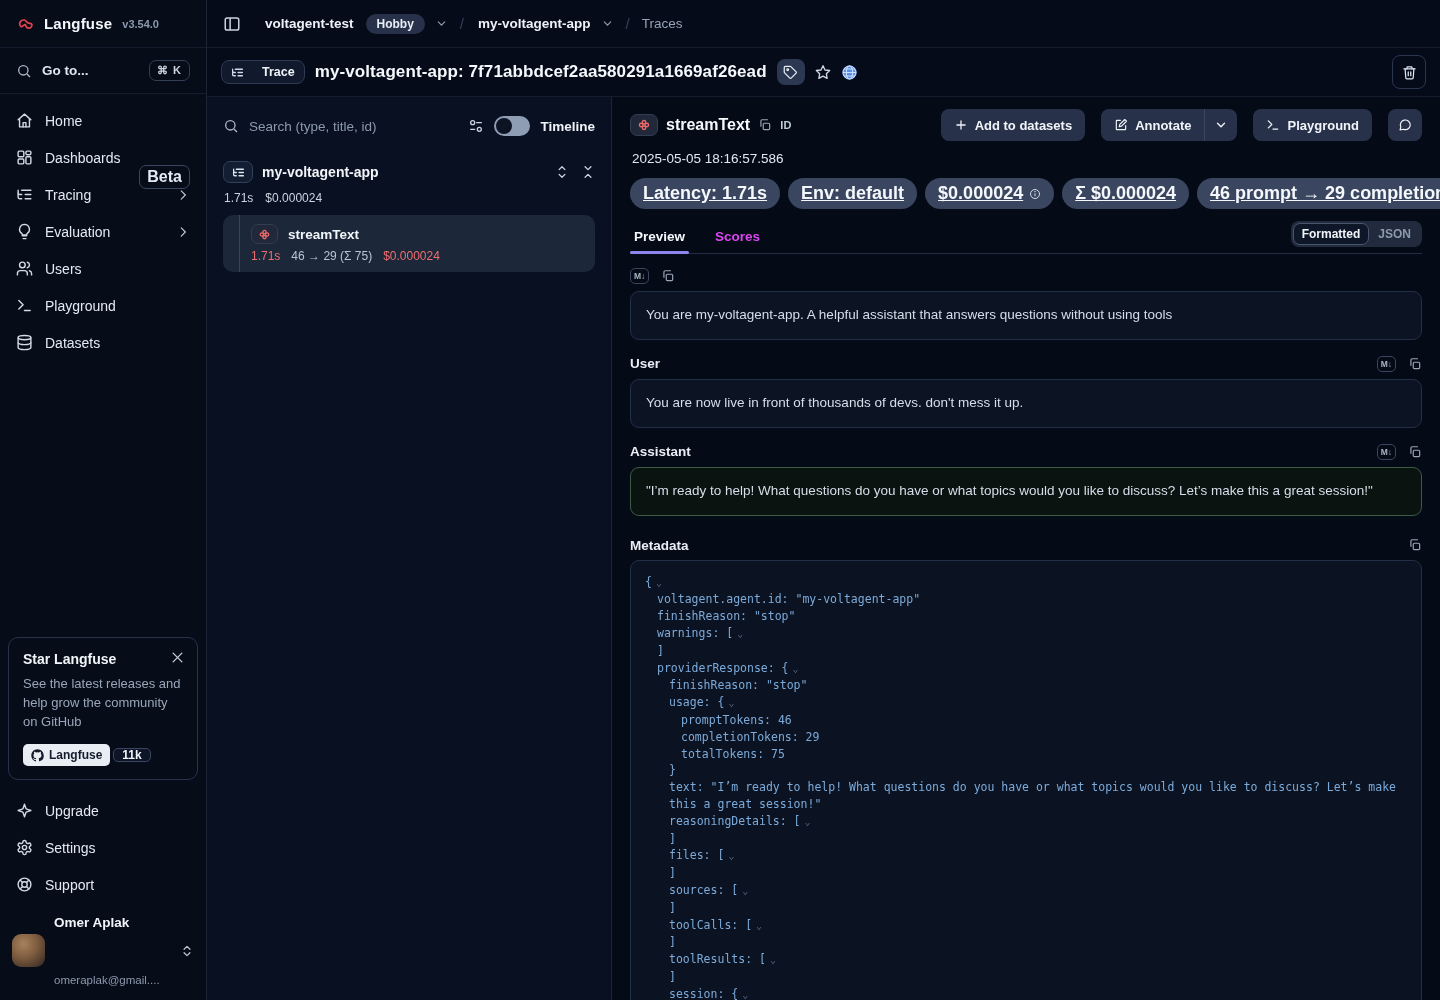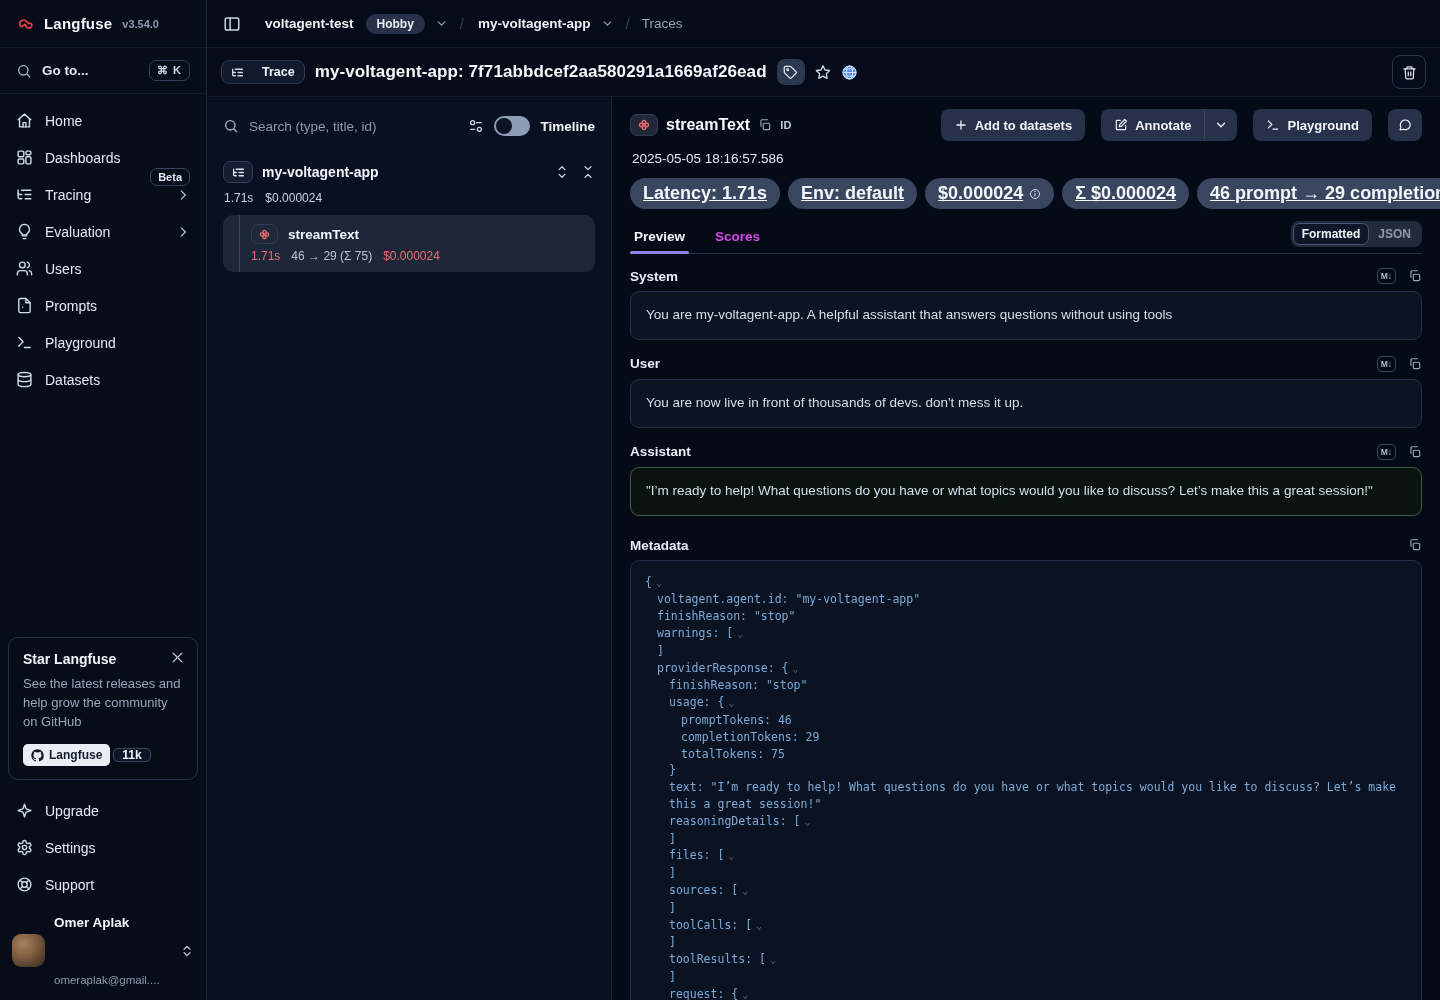--- a/index.html
+++ b/index.html
@@ -18,21 +18,21 @@
   .goto-row { height:46px; display:flex; align-items:center; gap:10px; padding:0 16px;
     border-bottom:1px solid #141d2e; color:#cbd5e1; }
   .goto-label { font-size:13.5px; font-weight:600; color:#dfe6ef; flex:1; }
   .kbd { font-size:11px; font-weight:700; color:#cbd5e1; border:1px solid #333f57;
     border-radius:7px; padding:3px 7px; letter-spacing:1px; }
   nav { padding:8px 4px 0 4px; }
   .nav-item { height:37px; display:flex; align-items:center; gap:12px; padding:0 12px;
     border-radius:8px; cursor:pointer; color:#e4eaf3; }
   .nav-item .ico { width:17px; height:17px; color:#d2dae6; display:flex; }
   .nav-label { font-size:14px; font-weight:500; flex:1; }
-  .beta-badge { font-size:11px; font-weight:700; color:#e4eaf3; border:1px solid #3a4660;
+  .beta-badge { font-size:16px; font-weight:700; color:#e4eaf3; border:1px solid #3a4660;
     border-radius:7px; padding:2px 7px;margin-top:39px; }
   .nav-chevron { width:14px; height:14px; color:#b9c4d4; }
   .sidebar-bottom { margin-top:auto; }
 
   .star-card { margin:8px; border:1px solid #28324a; border-radius:10px; padding:13px 14px;
     position:relative; }
   .star-title { font-size:14px; font-weight:bold; color:#f1f5f9; margin-bottom:8px; }
   .star-close { position:absolute; top:12px; right:12px; width:15px; height:15px; color:#c3cdda; cursor:pointer; }
   .star-body { font-size:13px; color:#9aa7ba; line-height:1.45; margin-bottom:12px; }
   .gh-row { display:flex; align-items:center; gap:3px; }
@@ -257,30 +257,20 @@
       <div class="nav-item">
         <span class="ico">
             <svg viewBox="0 0 24 24" stroke="currentColor" stroke-width="2" fill="none" stroke-linecap="round">
               <path d="M16 21v-2a4 4 0 0 0-4-4H6a4 4 0 0 0-4 4v2"></path>
               <circle cx="9" cy="7" r="4"></circle>
               <path d="M22 21v-2a4 4 0 0 0-3-3.87"></path>
               <path d="M16 3.13a4 4 0 0 1 0 7.75"></path>
             </svg>
           </span>
         <span class="nav-label">Users</span>
-      </div>
-      <div class="nav-item">
-        <span class="ico">
-            <svg viewBox="0 0 24 24" stroke="currentColor" stroke-width="2" fill="none" stroke-linejoin="round">
-              <path d="M14 2H6a2 2 0 0 0-2 2v16a2 2 0 0 0 2 2h12a2 2 0 0 0 2-2V8z"></path>
-              <path d="M14 2v6h6"></path>
-              <circle cx="9.5" cy="14.5" r="1" fill="currentColor" stroke="none"></circle>
-            </svg>
-          </span>
-        <span class="nav-label">Prompts</span>
       </div>
       <div class="nav-item">
         <span class="ico">
             <svg viewBox="0 0 24 24" stroke="currentColor" stroke-width="2" fill="none" stroke-linecap="round" stroke-linejoin="round">
               <polyline points="4 17 10 11 4 5"></polyline>
               <line x1="12" y1="19" x2="20" y2="19"></line>
             </svg>
           </span>
         <span class="nav-label">Playground</span>
       </div>
@@ -637,21 +627,20 @@
           <span class="tab">Scores</span>
           <span class="spacer"></span>
           <span class="seg-group">
             <span class="seg active">Formatted</span>
             <span class="seg">JSON</span>
           </span>
         </div>
 
         <div class="section">
           <div class="sec-head">
-            <span class="sec-role">System</span>
             <span class="md-badge">M↓</span>
             <span class="copy-ico">
                 <svg viewBox="0 0 24 24" stroke="currentColor" stroke-width="2" fill="none">
                   <rect x="9" y="9" width="11" height="11" rx="2"></rect>
                   <path d="M5 15V5a2 2 0 0 1 2-2h10"></path>
                 </svg>
               </span>
           </div>
           <div class="sec-box">You are my-voltagent-app. A helpful assistant that answers questions without using tools</div>
         </div>
@@ -711,21 +700,21 @@
               <div class="json-line" style="padding-left: 24px;"><span>reasoningDetails: [</span><span class="json-caret">⌄</span></div>
               <div class="json-line" style="padding-left: 24px;"><span>]</span></div>
               <div class="json-line" style="padding-left: 24px;"><span>files: [</span><span class="json-caret">⌄</span></div>
               <div class="json-line" style="padding-left: 24px;"><span>]</span></div>
               <div class="json-line" style="padding-left: 24px;"><span>sources: [</span><span class="json-caret">⌄</span></div>
               <div class="json-line" style="padding-left: 24px;"><span>]</span></div>
               <div class="json-line" style="padding-left: 24px;"><span>toolCalls: [</span><span class="json-caret">⌄</span></div>
               <div class="json-line" style="padding-left: 24px;"><span>]</span></div>
               <div class="json-line" style="padding-left: 24px;"><span>toolResults: [</span><span class="json-caret">⌄</span></div>
               <div class="json-line" style="padding-left: 24px;"><span>]</span></div>
-              <div class="json-line" style="padding-left: 24px;"><span>request: {</span><span class="json-caret">⌄</span></div>
+              <div class="json-line" style="padding-left: 24px;"><span>session: {</span><span class="json-caret">⌄</span></div>
               <div class="json-line" style="padding-left: 36px;"><span>body: {</span><span class="json-caret">⌄</span></div>
             </div>
         </div>
 
       </section>
     </div>
   </div>
 </div>
 
 </body></html>

